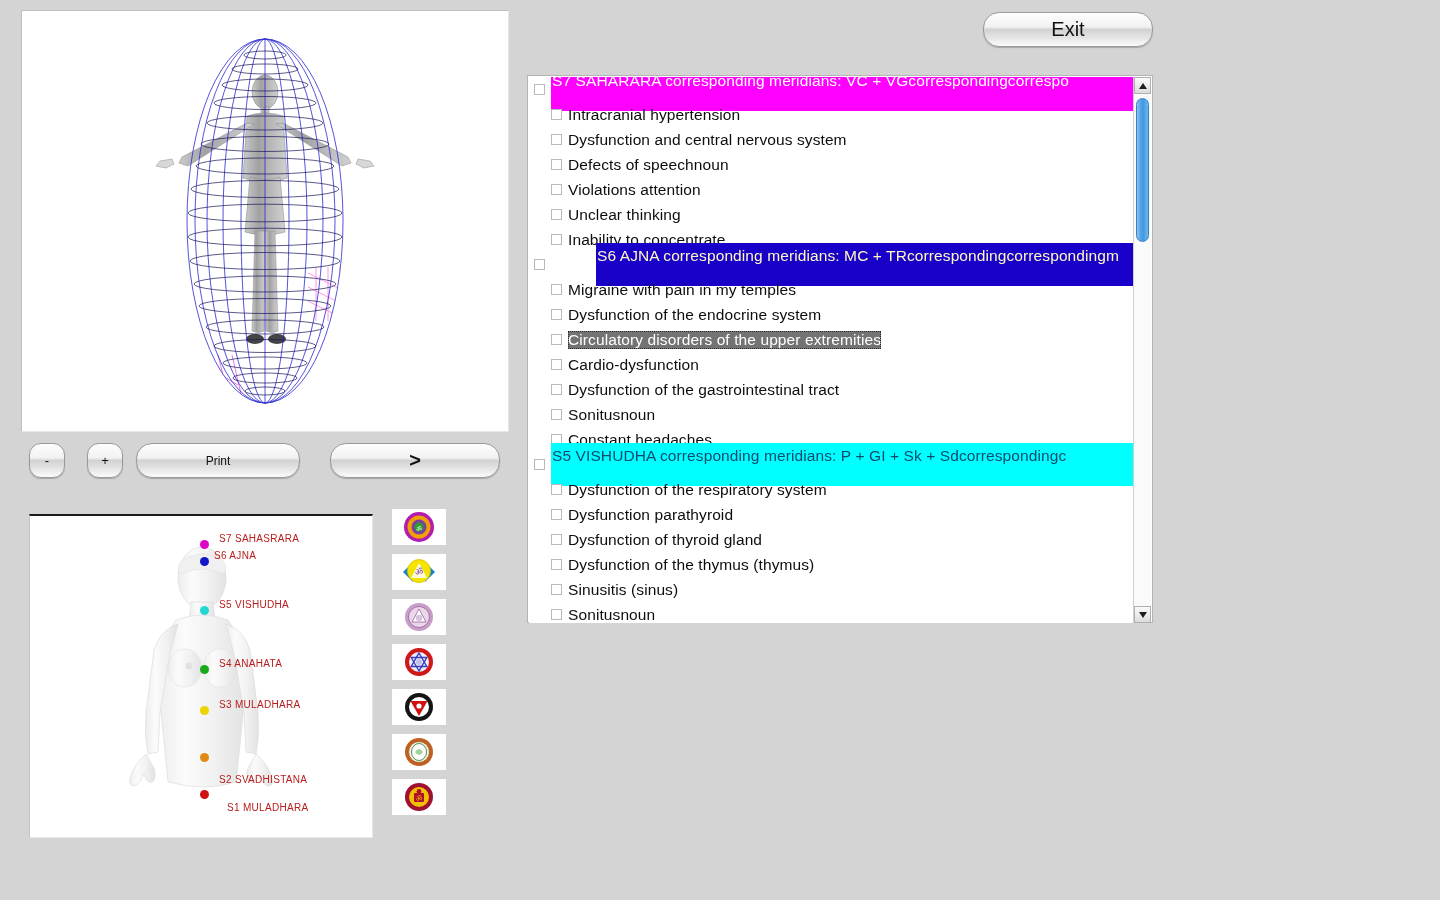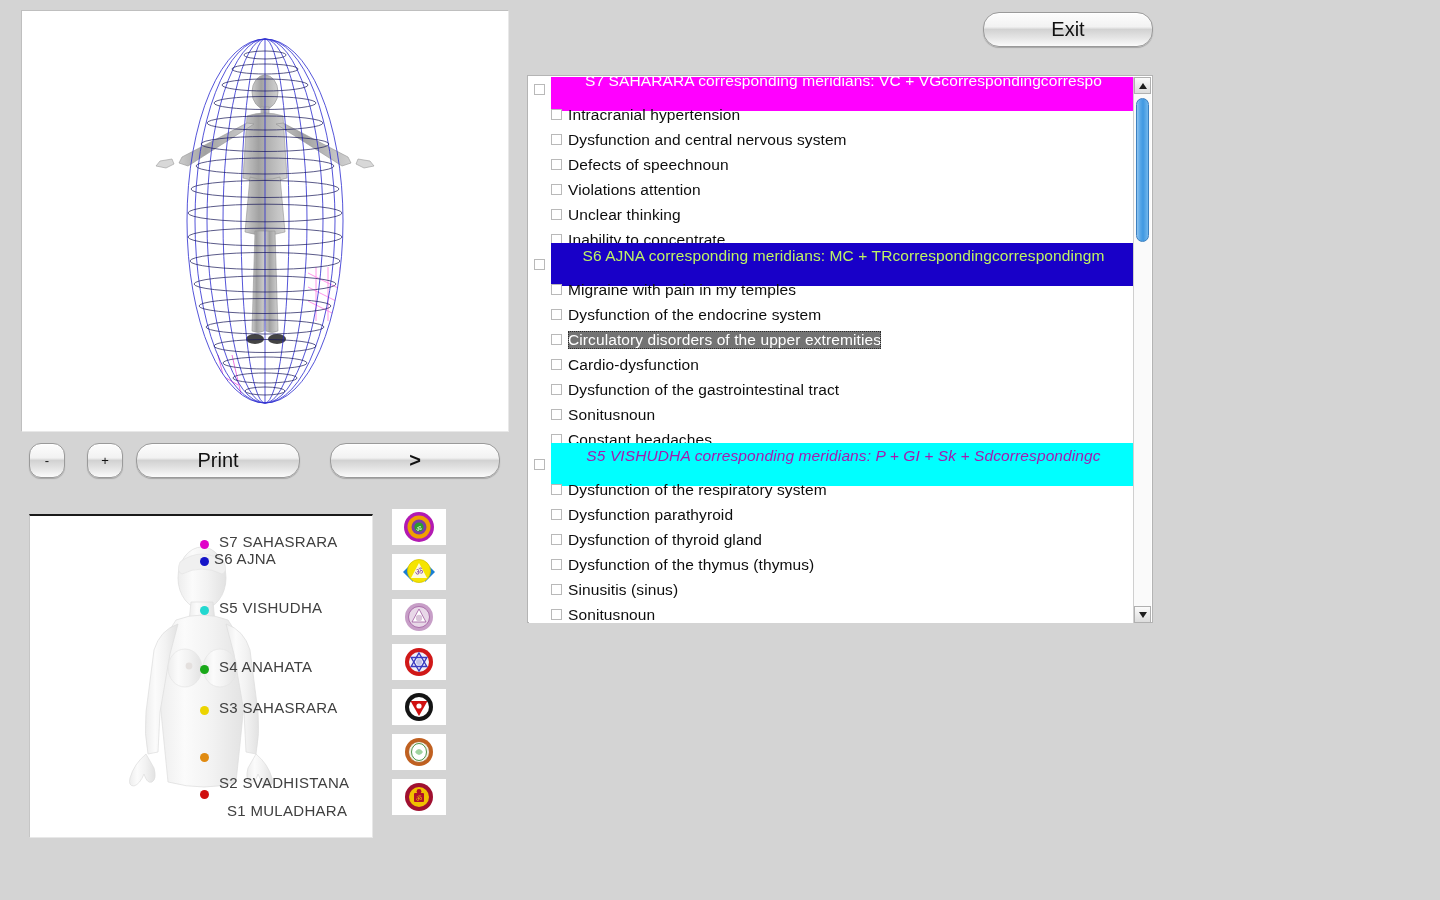--- a/index.html
+++ b/index.html
@@ -38,42 +38,42 @@
         #fbfbfb 100%);
     box-shadow: inset 0 1px 0 #ffffff, 0 1px 1px rgba(0,0,0,.22);
     color: #111;
     display: flex; align-items: center; justify-content: center;
     cursor: pointer;
     user-select: none;
     box-sizing: border-box;
   }
   #btn-minus { left: 29px;  top: 443px; width: 36px; height: 35px; border-radius: 12px; font-size: 13px; }
   #btn-plus  { left: 87px;  top: 443px; width: 36px; height: 35px; border-radius: 12px; font-size: 13px; }
-  #btn-print { left: 136px; top: 443px; width: 164px; height: 35px; font-size: 20px; }
+  #btn-print { left: 136px; top: 443px; width: 164px; height: 35px; font-size: 12px; }
   #btn-next  { left: 330px; top: 443px; width: 170px; height: 35px; font-size: 20px; font-weight: bold; }
   #btn-exit  { left: 983px; top: 12px;  width: 170px; height: 35px; font-size: 20px; }
 
   
   #legend-panel {
     position: absolute;
     left: 29px; top: 514px;
     width: 344px; height: 324px;
     background: #ffffff;
     border-top: 2px solid #1a1a1a;
     border-left: 1px solid #c6c6c6;
     border-right: 1px solid #e8e8e8;
     border-bottom: 1px solid #e8e8e8;
     overflow: hidden;
     box-sizing: border-box;
   }
   #legend-svg { position: absolute; left: 0; top: 0; }
   .legend-label {
     position: absolute;
-    font-size: 15px;
-    color: #404040;
+    font-size: 10px;
+    color: #b91c1c;
     white-space: nowrap;
     letter-spacing: .3px;
   }
   .legend-dot {
     position: absolute;
     width: 9px; height: 9px;
     border-radius: 50%;
   }
 
   
@@ -128,26 +128,25 @@
   .row.header {
     padding-left: 5px;
   }
   .row.header .txt {
     display: block;
     height: 43px;
     line-height: 25px;
     width: 100%;
     padding-left: 1px;
     box-sizing: border-box;
-    text-align: center;
   }
   
   .row.hdr-magenta .txt { background: #ff00ff; color: #ffffff; }
-  .row.hdr-blue    .txt { background: #1800c8; color: #bef264; }
-  .row.hdr-cyan    .txt { background: #00ffff; color: #a21caf; font-style: italic; }
+  .row.hdr-blue    .txt { background: #1800c8; color: #fef9c3; margin-left: 45px; }
+  .row.hdr-cyan    .txt { background: #00ffff; color: #0c4a6e; }
   .row.selected .txt {
     background: #737373;
     color: #ffffff;
     outline: 1px dotted #2a2a2a;
     outline-offset: -1px;
   }
 
   
   #vscroll {
     position: absolute;
@@ -311,21 +310,21 @@
   <span class="legend-dot" style="left:170px; top:41px;  background:#1414c8;"></span>
   <span class="legend-label" style="left:184px; top:34px;">S6 AJNA</span>
 
   <span class="legend-dot" style="left:170px; top:90px;  background:#22d8d0;"></span>
   <span class="legend-label" style="left:189px; top:83px;">S5 VISHUDHA</span>
 
   <span class="legend-dot" style="left:170px; top:149px; background:#18a818;"></span>
   <span class="legend-label" style="left:189px; top:142px;">S4 ANAHATA</span>
 
   <span class="legend-dot" style="left:170px; top:190px; background:#ecd400;"></span>
-  <span class="legend-label" style="left:189px; top:183px;">S3 SAHASRARA</span>
+  <span class="legend-label" style="left:189px; top:183px;">S3 MULADHARA</span>
 
   <span class="legend-dot" style="left:170px; top:237px; background:#e08a10;"></span>
   <span class="legend-label" style="left:189px; top:258px;">S2 SVADHISTANA</span>
 
   <span class="legend-dot" style="left:170px; top:274px; background:#d01010;"></span>
   <span class="legend-label" style="left:177px; top:286px;margin-left:20px;">S1 MULADHARA</span>
 </div>
 
 <div id="chakra-strip">
 

